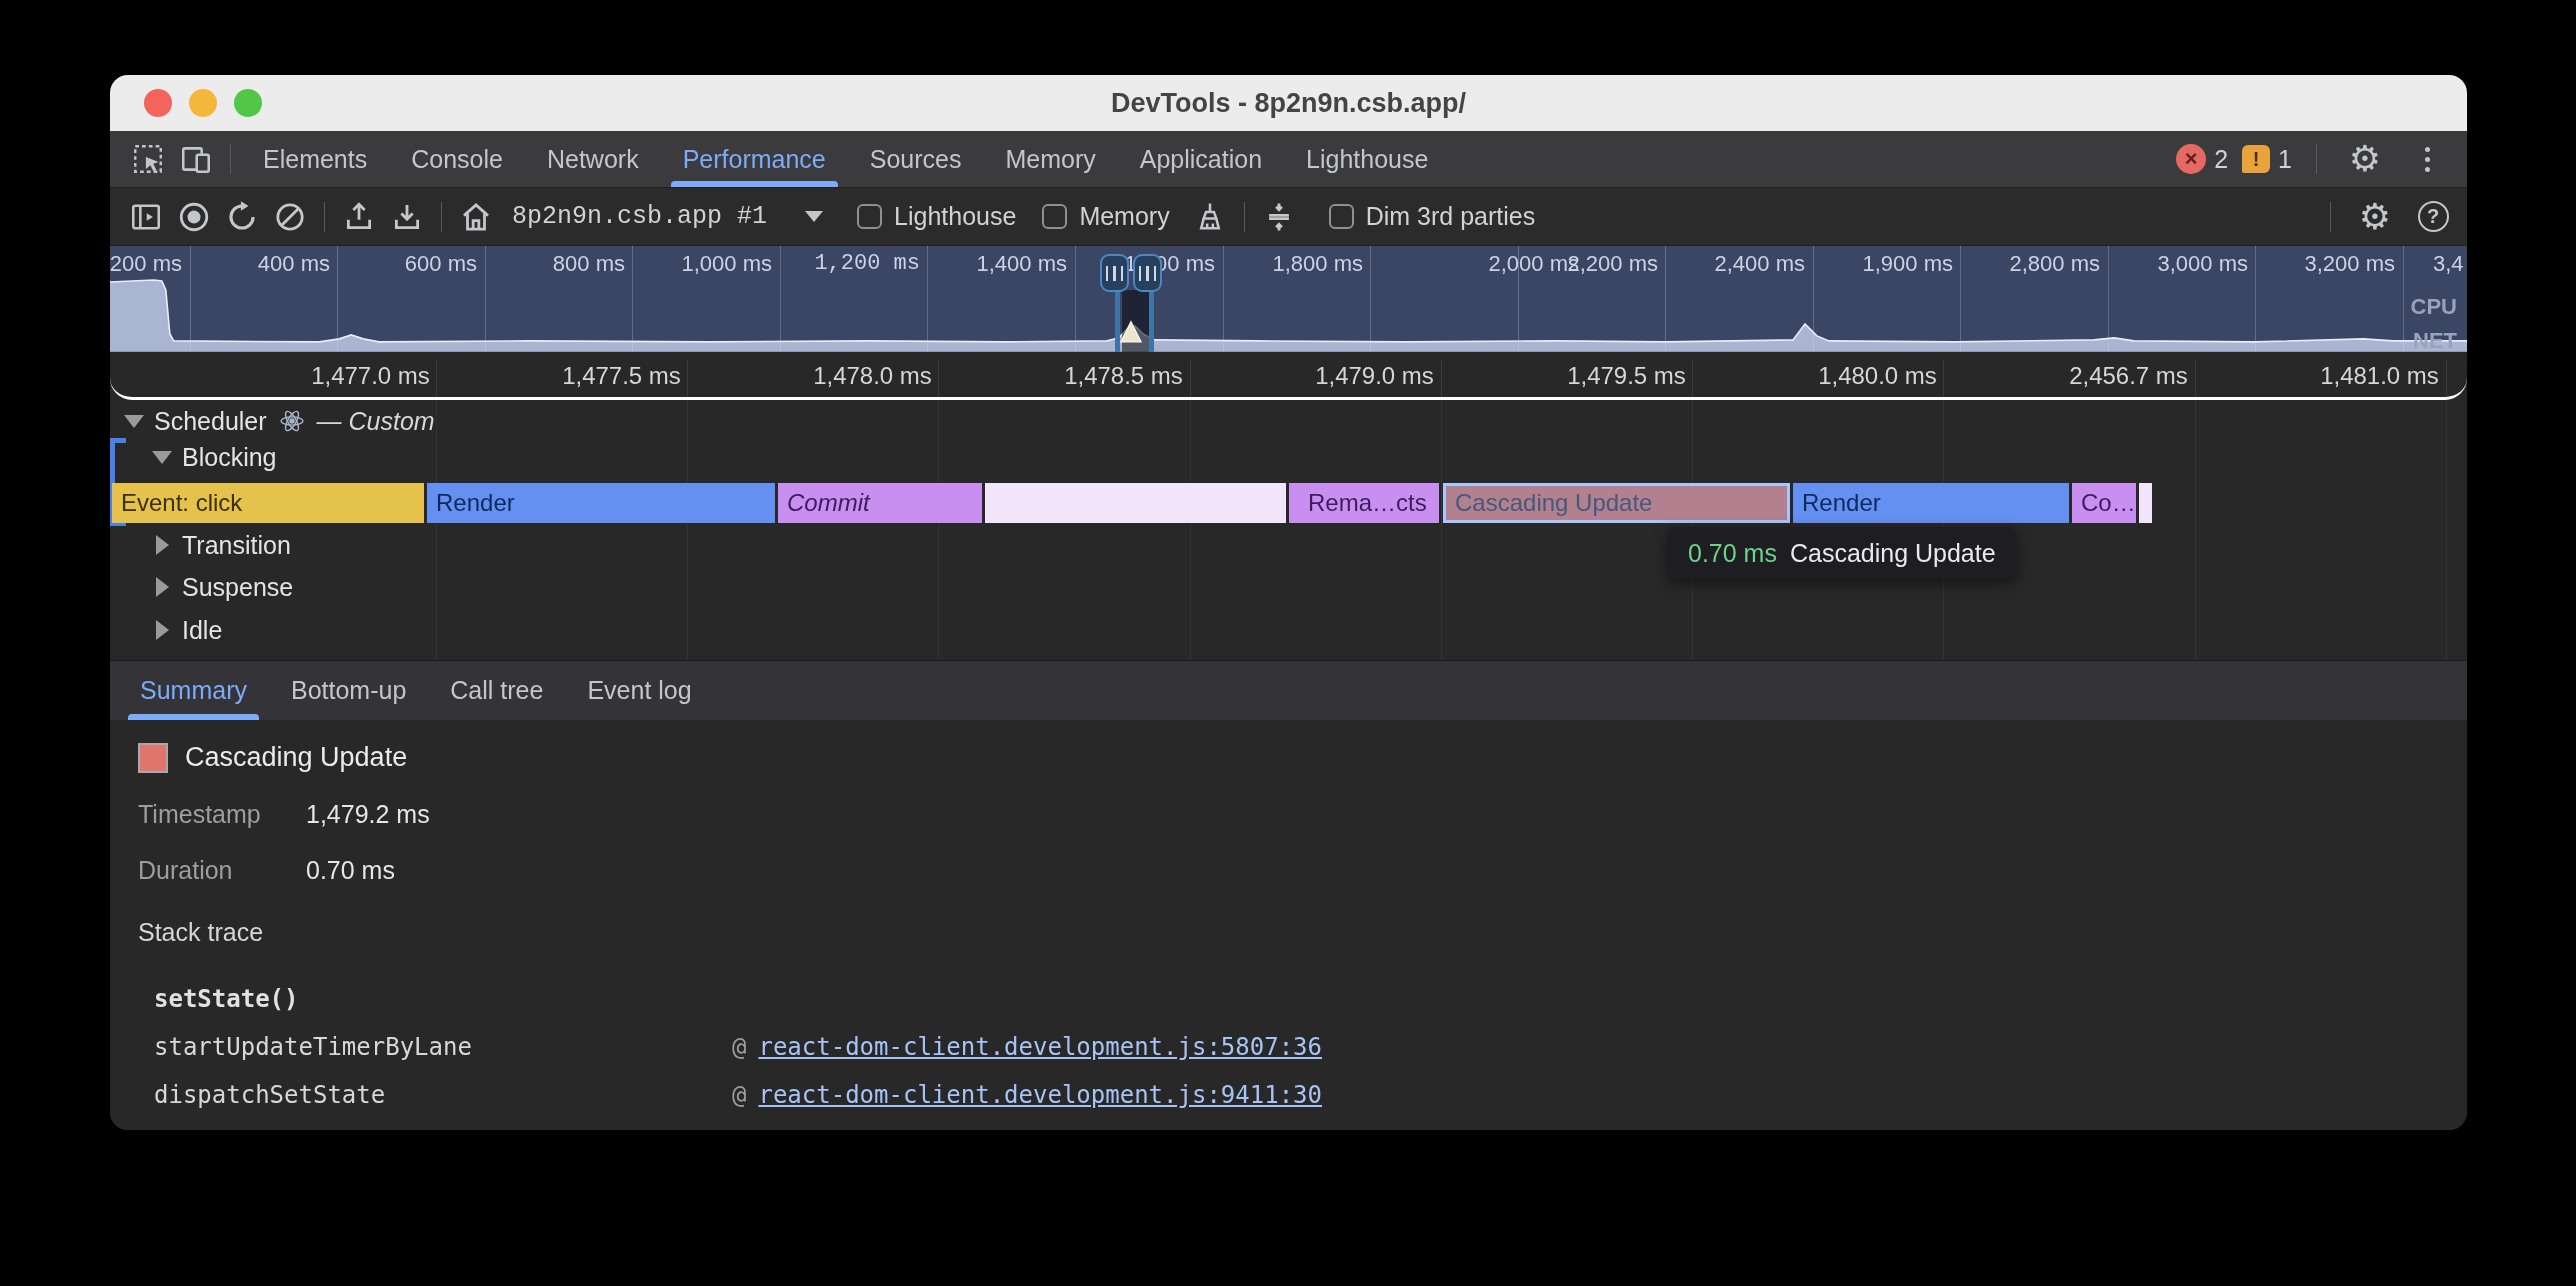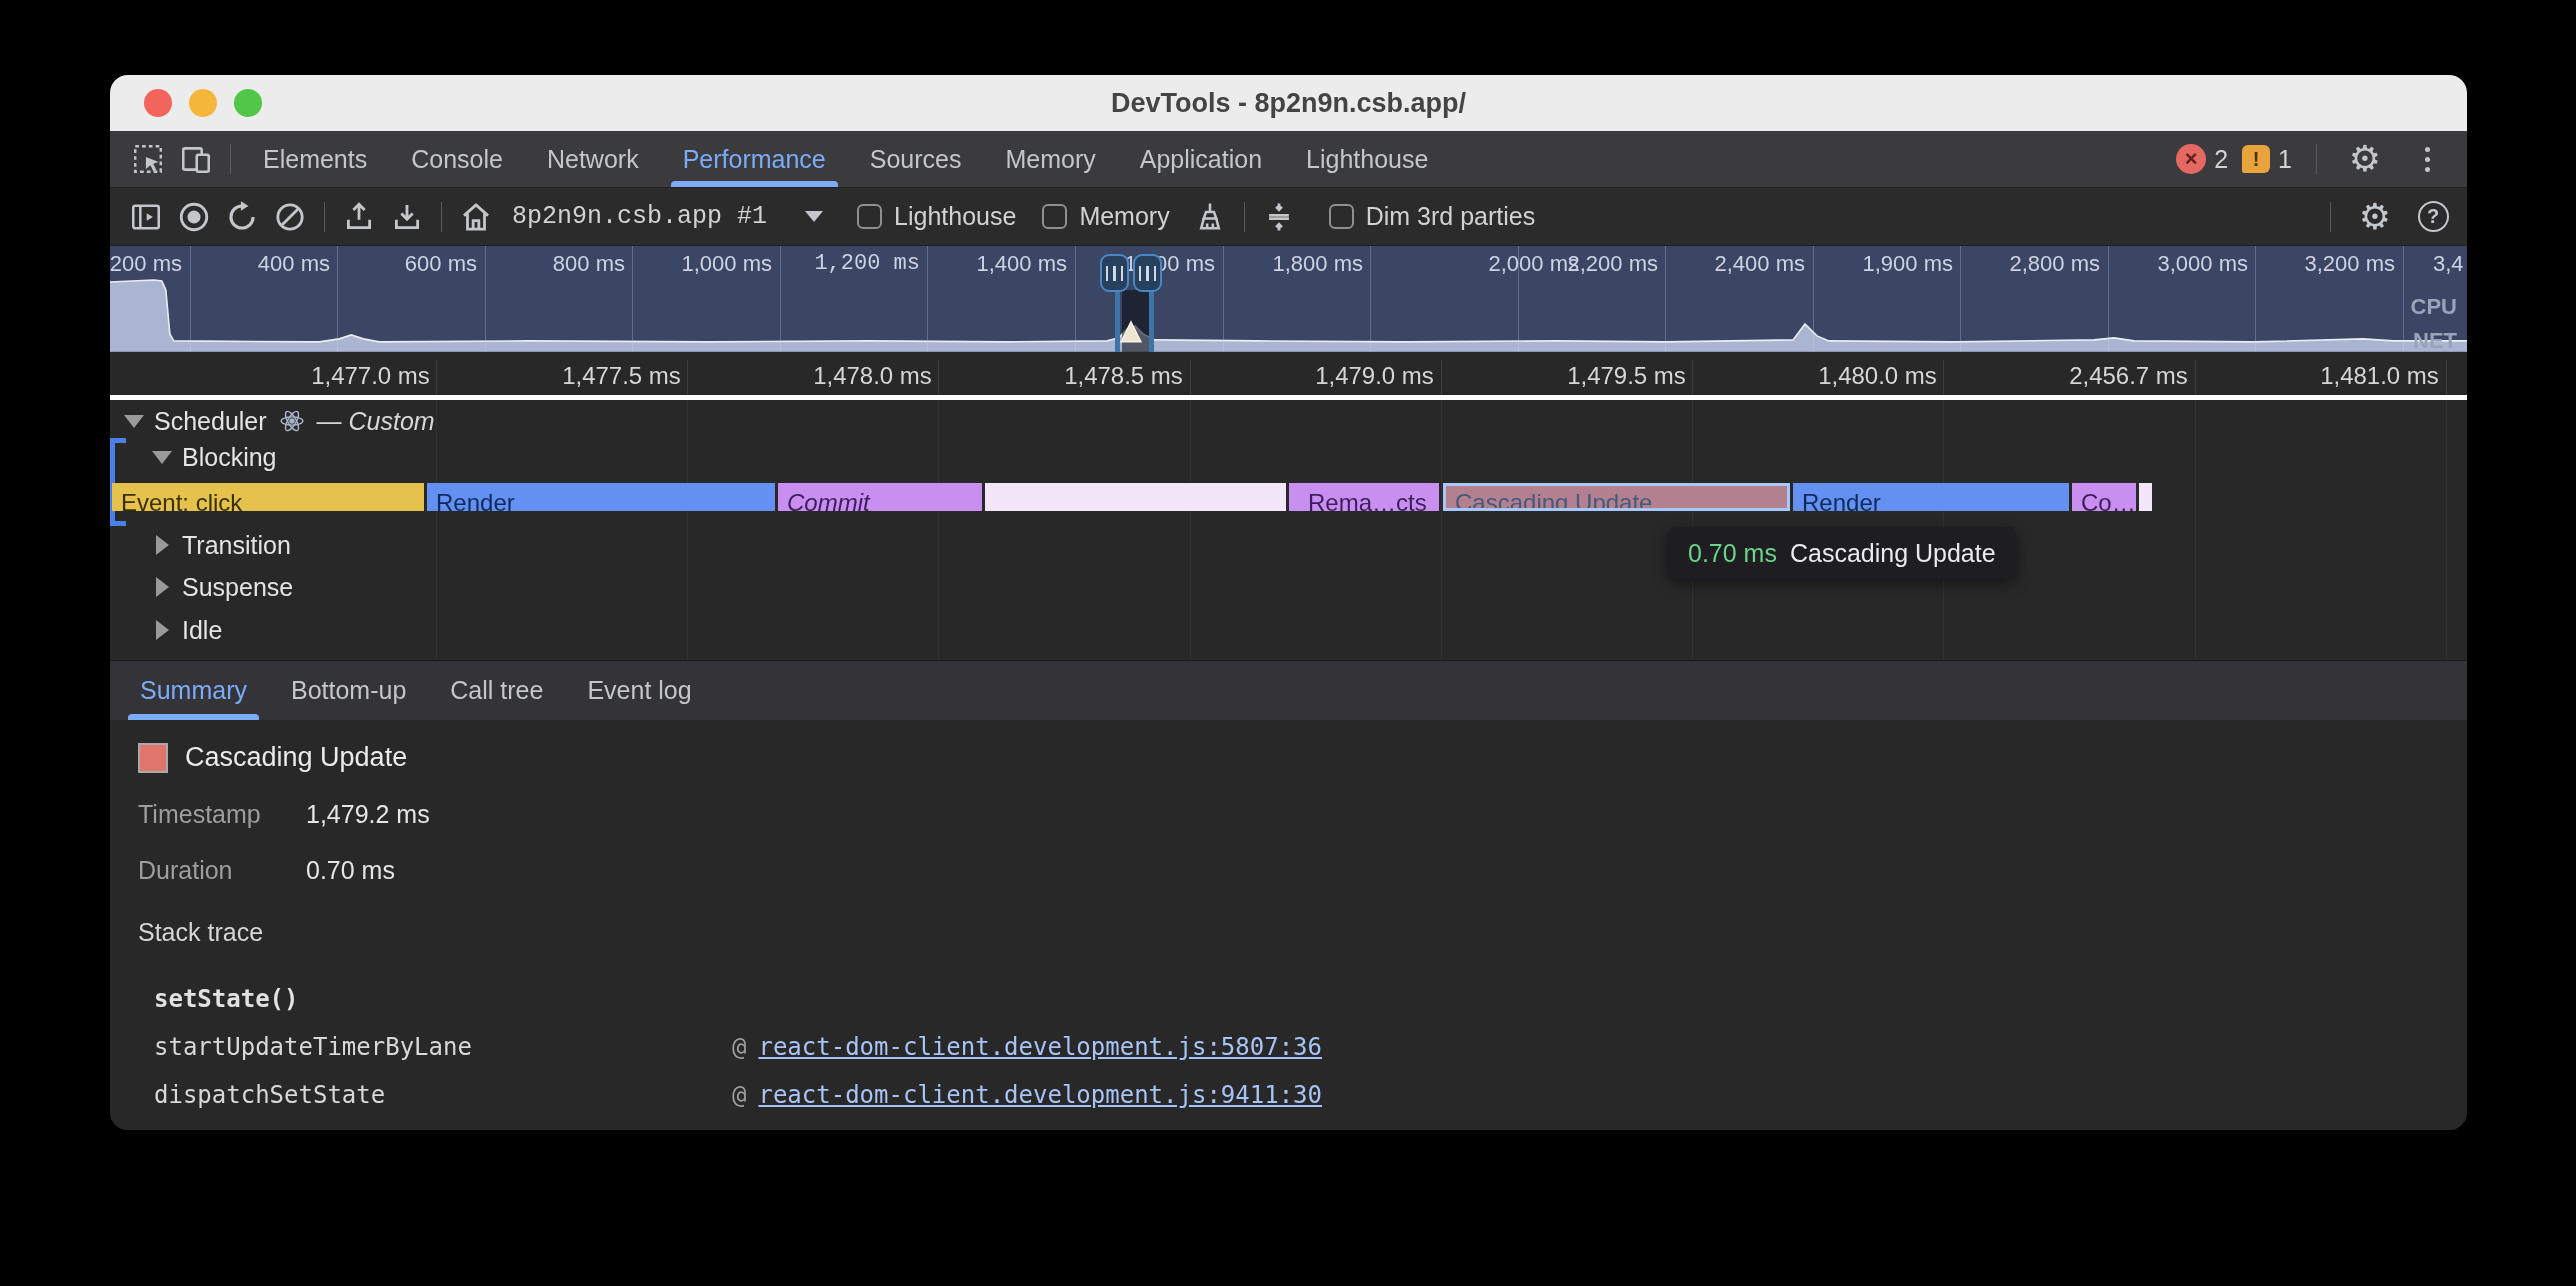--- a/index.html
+++ b/index.html
@@ -67,41 +67,41 @@
   .mm-cpu-label { top:48px; } .mm-net-label { bottom:-2px; }
   .mm-chart { position:absolute; left:0; top:0; }
   .sel-strip { position:absolute; top:44px; bottom:0; background:rgba(10,10,12,.55); }
   .sel-line { position:absolute; top:40px; bottom:0; width:5px; background:#3f74a8; }
   .sel-handle { position:absolute; top:8px; width:29px; height:38px; border-radius:9px;
                 background:#27405e; border:2.5px solid #4b87c2;
                 display:flex; align-items:center; justify-content:center; gap:5px; }
   .sel-handle i { width:2.5px; height:15px; background:#cfd8e3; }
 
   
-  .ruler { position:relative; height:48px; background:#282828; border-bottom:5px solid #ffffff; flex:0 0 auto; }
+  .ruler { position:relative; height:48px; background:#282828; border-bottom:3px solid #ffffff; flex:0 0 auto;border-radius:22px; }
   .ruler-label { position:absolute; top:0; height:48px; line-height:48px; width:239px;
                  text-align:center; font-size:24px; color:#d6d6d6; white-space:nowrap; }
   .ruler-tick { position:absolute; top:8px; bottom:0; width:1px; background:#3d3d3d; }
 
   
   .tracks { position:relative; height:260px; background:#282828; flex:0 0 auto; overflow:hidden; }
   .grid-v { position:absolute; top:0; bottom:0; width:1px; background:#323236; }
   .track-row { position:absolute; left:0; display:flex; align-items:center; height:34px; }
   .tri-down { width:0; height:0; border-left:10px solid transparent; border-right:10px solid transparent;
               border-top:13px solid #9a9a9a; margin:0 10px 0 0; }
   .tri-right { width:0; height:0; border-top:10px solid transparent; border-bottom:10px solid transparent;
                border-left:13px solid #9a9a9a; margin:0 13px 0 4px; }
   .track-label { font-size:25px; color:#e4e4e4; white-space:nowrap; }
   .track-annotation { font-size:25px; font-style:italic; color:#d8d8d8; margin-left:12px; }
   .atom { margin-left:12px; }
   .blocking-bracket { position:absolute; left:0; top:38px; height:88px; width:5px; background:#4a80e8; }
   .blocking-bracket::before, .blocking-bracket::after { content:""; position:absolute; left:0; width:16px; height:5px; background:#4a80e8; }
   .blocking-bracket::before { top:0; } .blocking-bracket::after { bottom:0; }
   .bars { position:absolute; left:0; top:83px; height:40px; width:100%; }
-  .bar { position:absolute; top:0; height:28px; line-height:40px; font-size:24px;
+  .bar { position:absolute; top:0; height:40px; line-height:40px; font-size:24px;
          padding-left:9px; overflow:hidden; white-space:nowrap; }
   .bar.selected { border:3px solid #a8c7fa; line-height:34px; }
   .tooltip { position:absolute; left:1558px; top:127px; height:52px; background:#1e1e22;
              border-radius:8px; display:flex; align-items:center; padding:0 20px; gap:13px;
              box-shadow:0 4px 14px rgba(0,0,0,.5); white-space:nowrap; }
   .tooltip .dur { color:#6cd389; font-size:25px; }
   .tooltip .ttl { color:#eaeaea; font-size:25px; }
 
   
   .bottom-tabbar { height:60px; background:#333338; border-top:1px solid #19191b;

